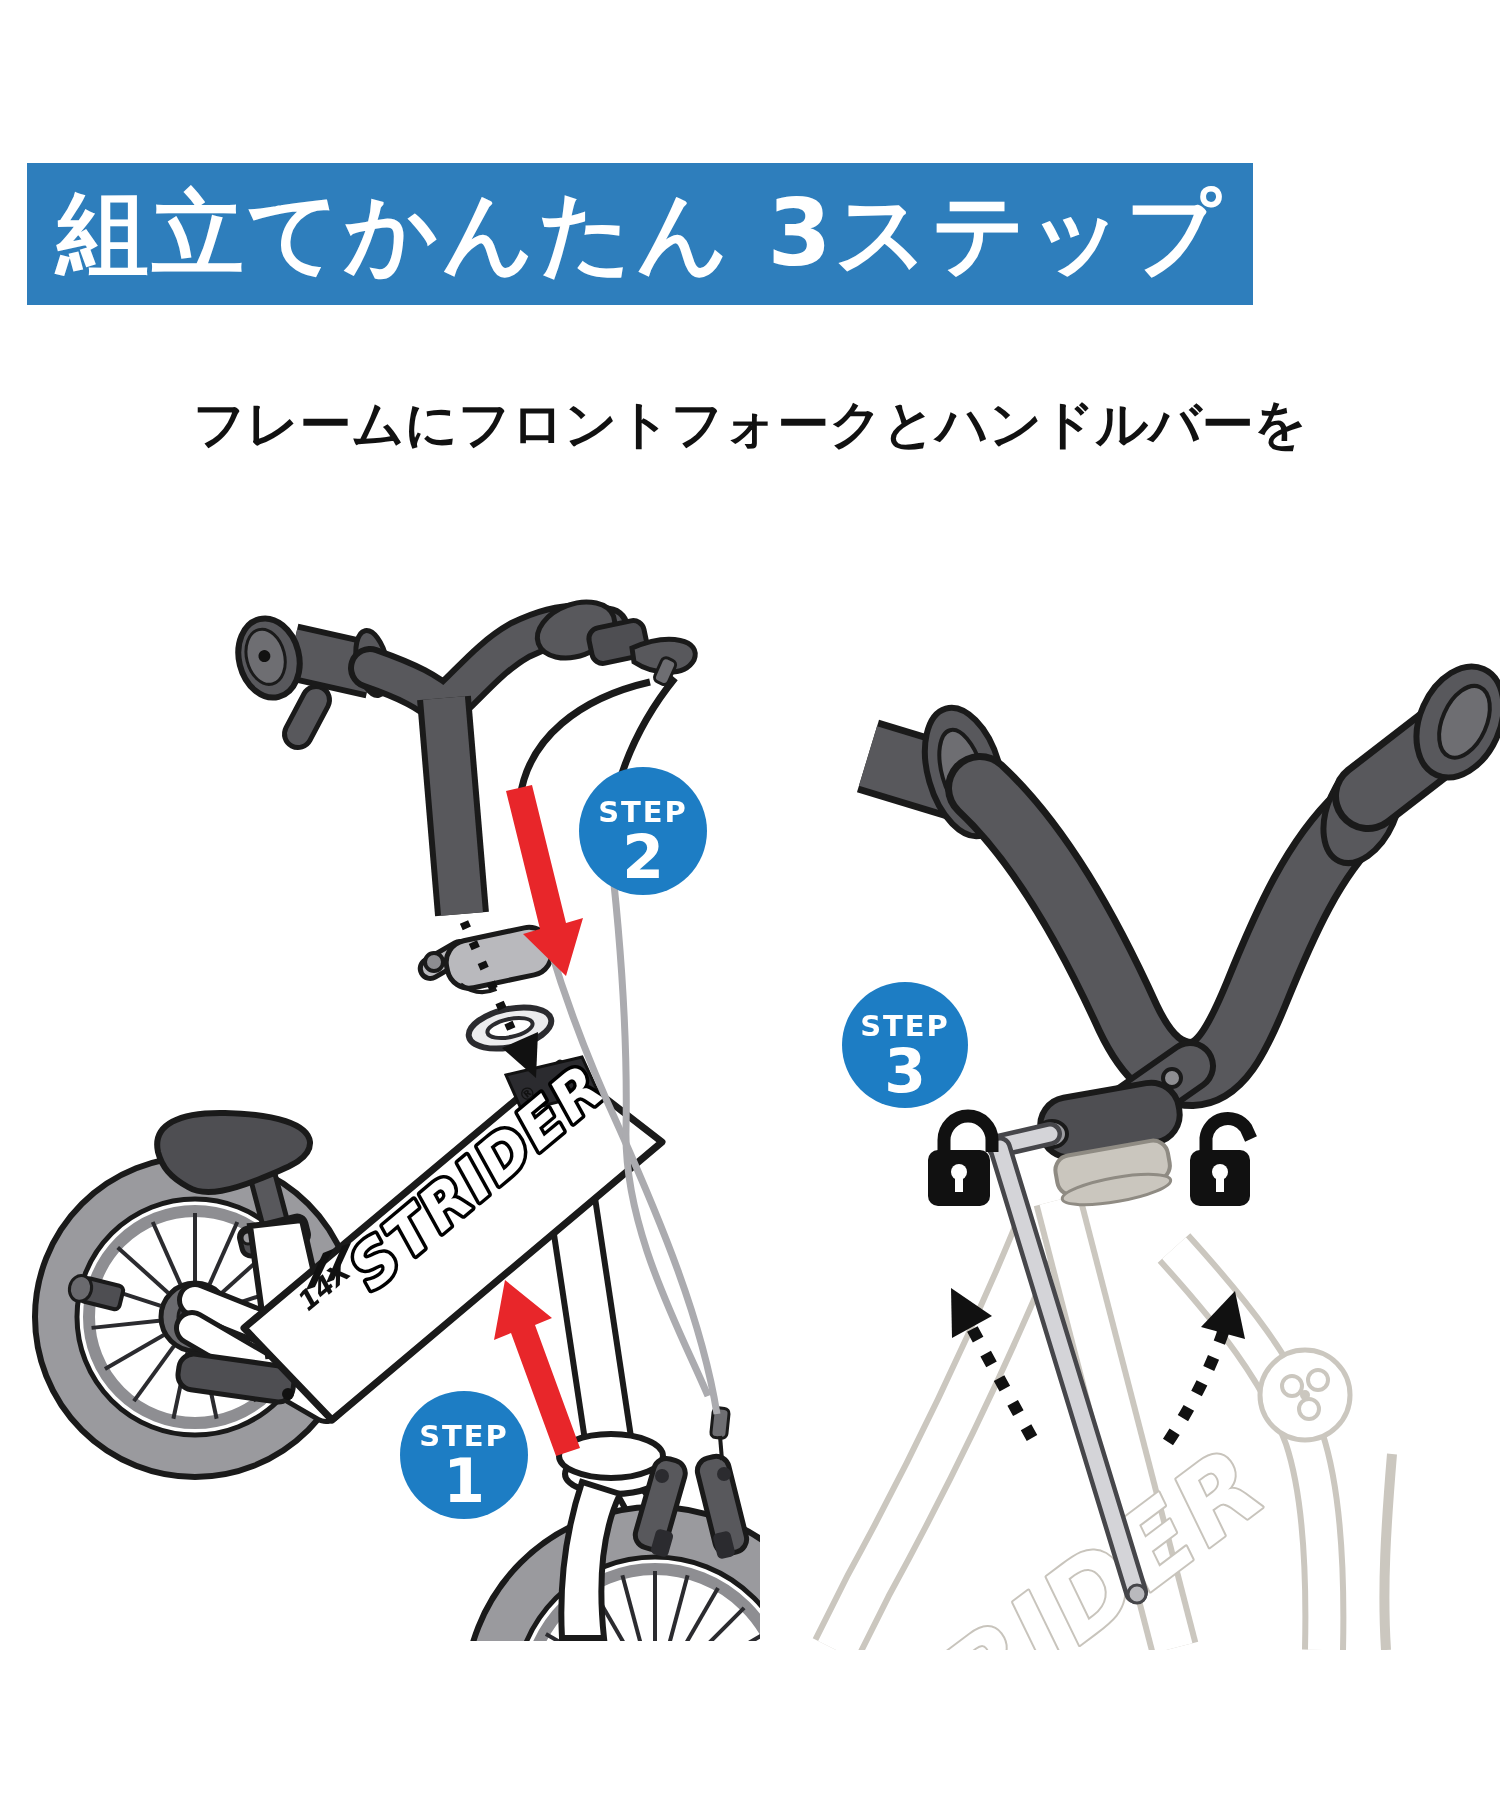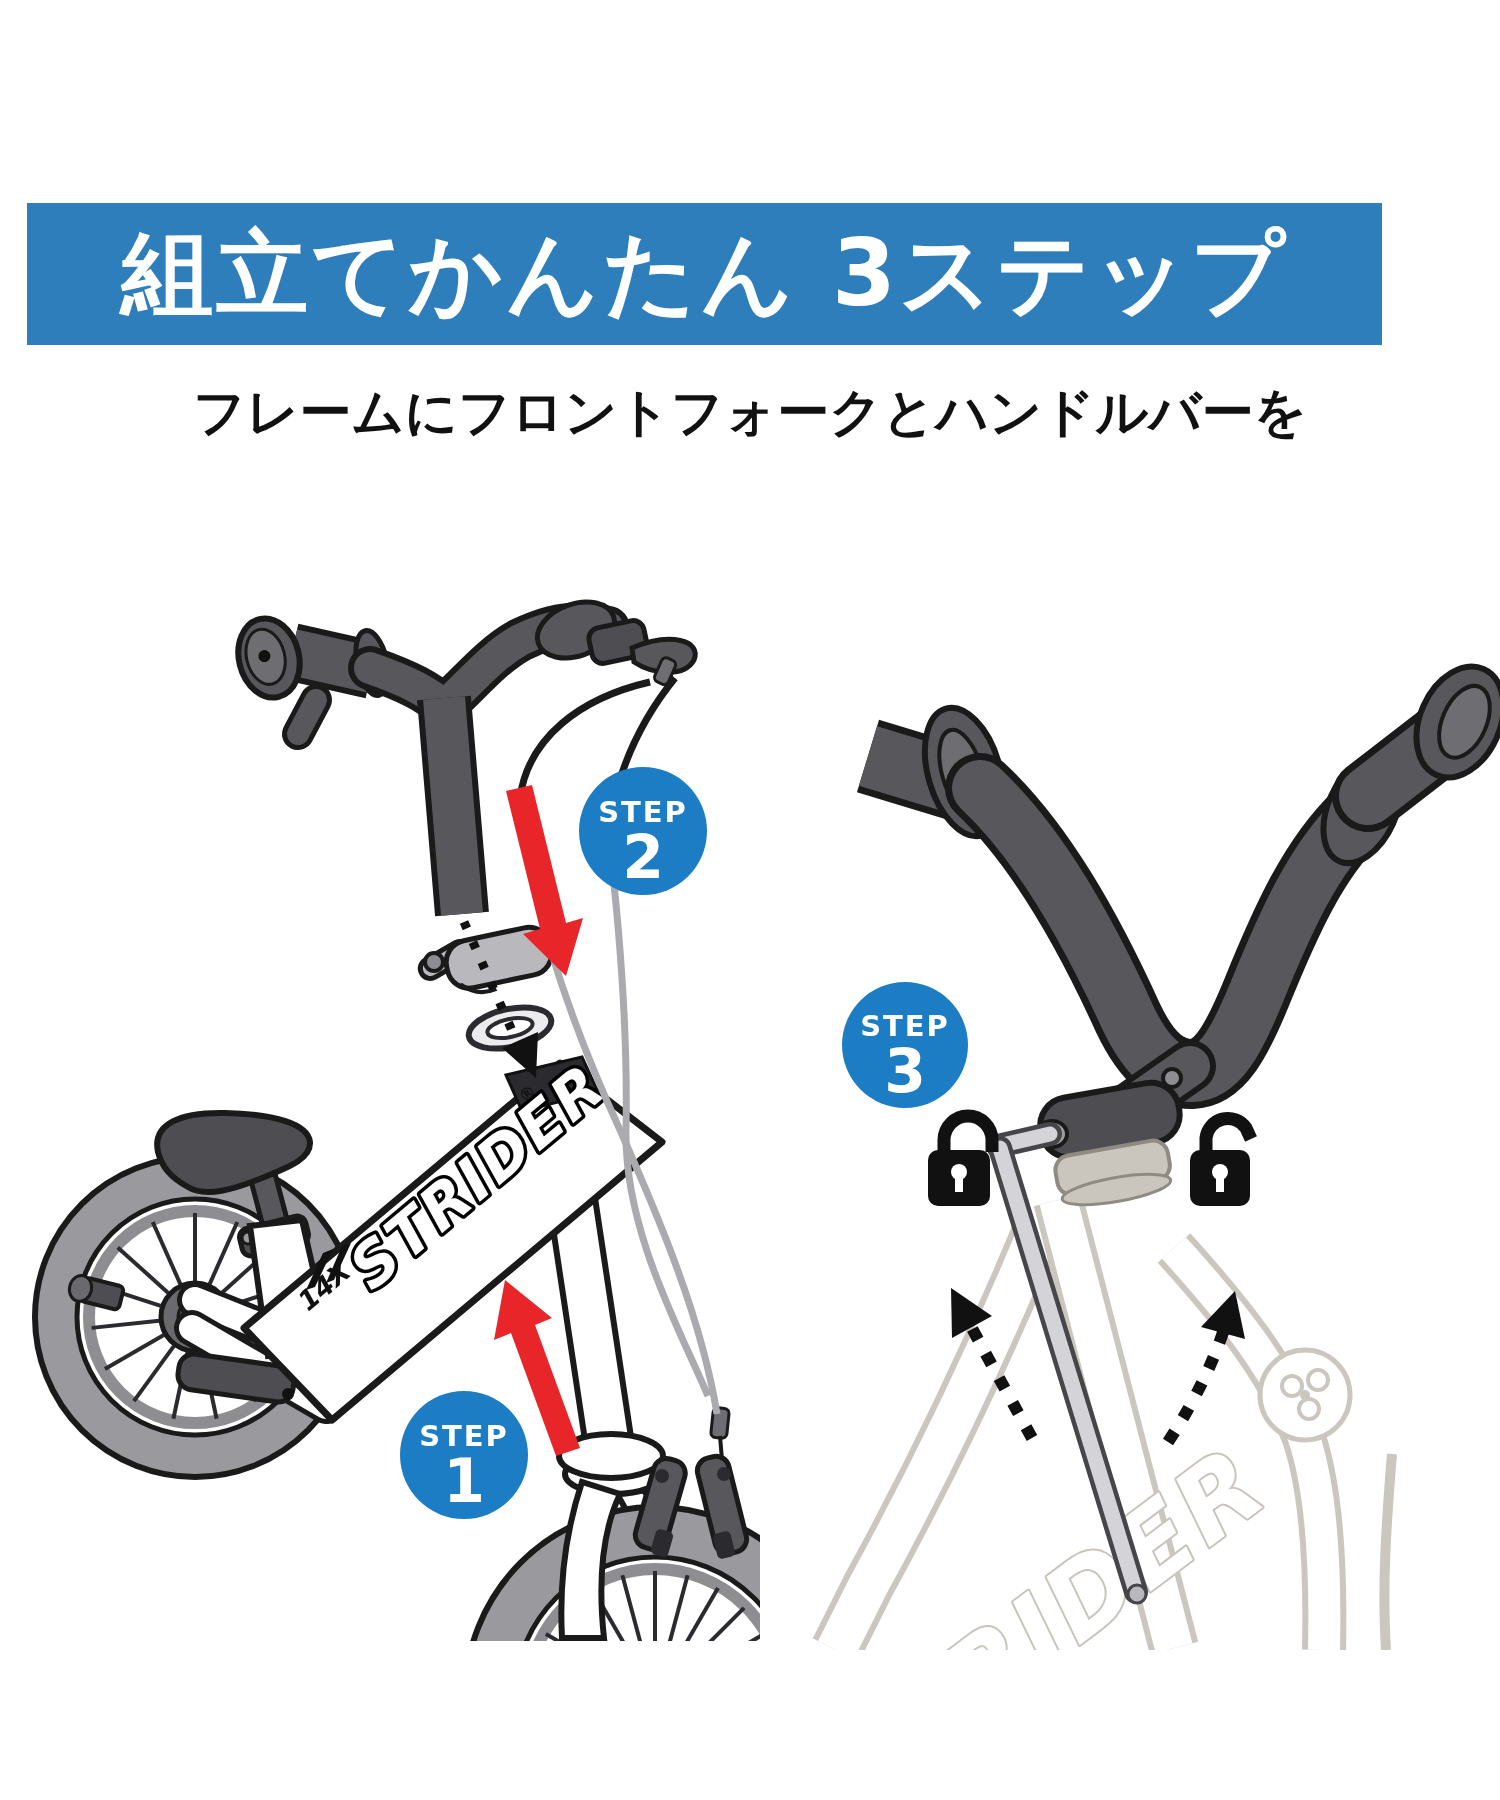--- a/index.html
+++ b/index.html
@@ -2,28 +2,28 @@
 <html><head>
 <meta charset="utf-8">
 <style>
   html,body{margin:0;padding:0;}
   body{
     width:1500px;height:1800px;position:relative;overflow:hidden;
     background:#ffffff;
     font-family:"DejaVu Sans","Liberation Sans",sans-serif;
   }
   .banner{
-    position:absolute;left:27px;top:163px;width:1355px;height:142px;
-    background:#2e7ebc;display:flex;align-items:center;justify-content:center;margin-top:40px;
+    position:absolute;left:27px;top:163px;width:1226px;height:142px;
+    background:#2e7ebc;display:flex;align-items:center;justify-content:center;
   }
   .banner-text{
     color:#ffffff;font-size:92px;font-weight:bold;letter-spacing:3px;white-space:nowrap;
   }
   .subtitle{
-    position:absolute;left:0;top:380px;width:1500px;text-align:center;
+    position:absolute;left:0;top:392px;width:1500px;text-align:center;
     color:#111111;font-size:52px;font-weight:bold;line-height:64px;
   }
   svg.illus{position:absolute;display:block;}
   #left-illus{left:20px;top:530px;width:740px;height:1111px;}
   #right-illus{left:740px;top:600px;width:760px;height:1050px;}
   .badge-step{font-size:29px;font-weight:bold;fill:#ffffff;letter-spacing:2px;text-anchor:middle;}
   .badge-num{font-size:60px;font-weight:bold;fill:#ffffff;text-anchor:middle;}
   .frame-logo{
     font-size:60px;font-weight:bold;font-style:italic;letter-spacing:3px;
     fill:#ffffff;stroke:#000000;stroke-width:7px;paint-order:stroke;stroke-linejoin:round;

